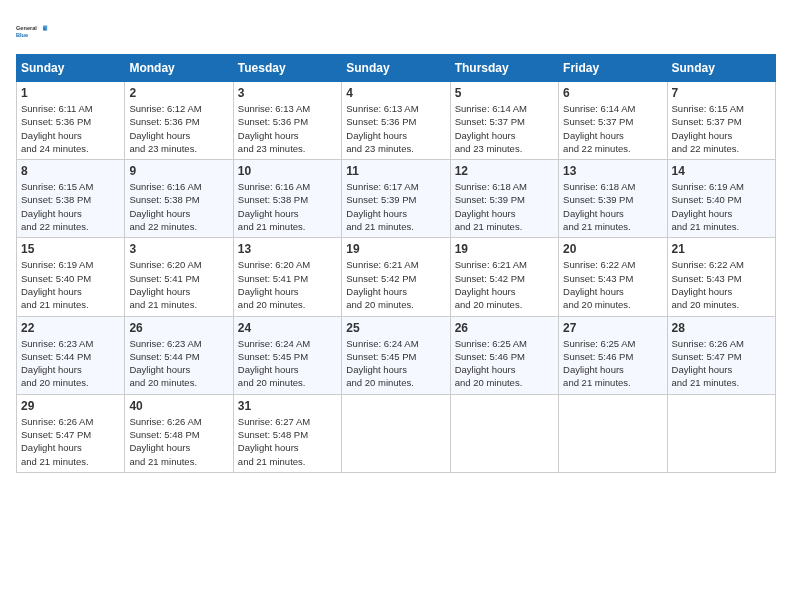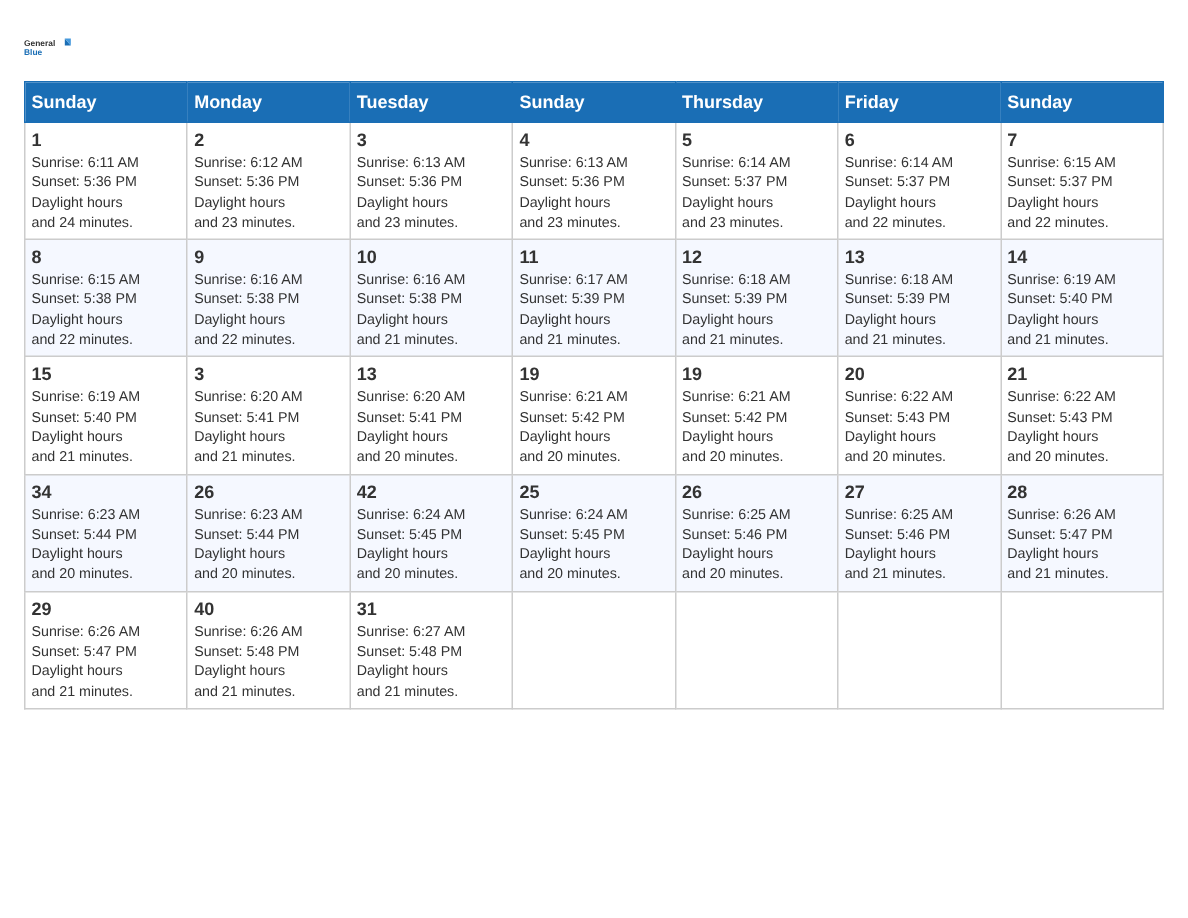--- a/index.html
+++ b/index.html
@@ -195,29 +195,29 @@
           <span class="day-num">20</span>
           <div class="day-info">Sunrise: 6:22 AM<br>Sunset: 5:43 PM<br>Daylight hours<br>and 20 minutes.</div>
         </td>
         <td>
           <span class="day-num">21</span>
           <div class="day-info">Sunrise: 6:22 AM<br>Sunset: 5:43 PM<br>Daylight hours<br>and 20 minutes.</div>
         </td>
       </tr>
       <tr>
         <td>
-          <span class="day-num">34</span>
+          <span class="day-num">22</span>
           <div class="day-info">Sunrise: 6:23 AM<br>Sunset: 5:44 PM<br>Daylight hours<br>and 20 minutes.</div>
         </td>
         <td>
           <span class="day-num">26</span>
           <div class="day-info">Sunrise: 6:23 AM<br>Sunset: 5:44 PM<br>Daylight hours<br>and 20 minutes.</div>
         </td>
         <td>
-          <span class="day-num">42</span>
+          <span class="day-num">24</span>
           <div class="day-info">Sunrise: 6:24 AM<br>Sunset: 5:45 PM<br>Daylight hours<br>and 20 minutes.</div>
         </td>
         <td>
           <span class="day-num">25</span>
           <div class="day-info">Sunrise: 6:24 AM<br>Sunset: 5:45 PM<br>Daylight hours<br>and 20 minutes.</div>
         </td>
         <td>
           <span class="day-num">26</span>
           <div class="day-info">Sunrise: 6:25 AM<br>Sunset: 5:46 PM<br>Daylight hours<br>and 20 minutes.</div>
         </td>

